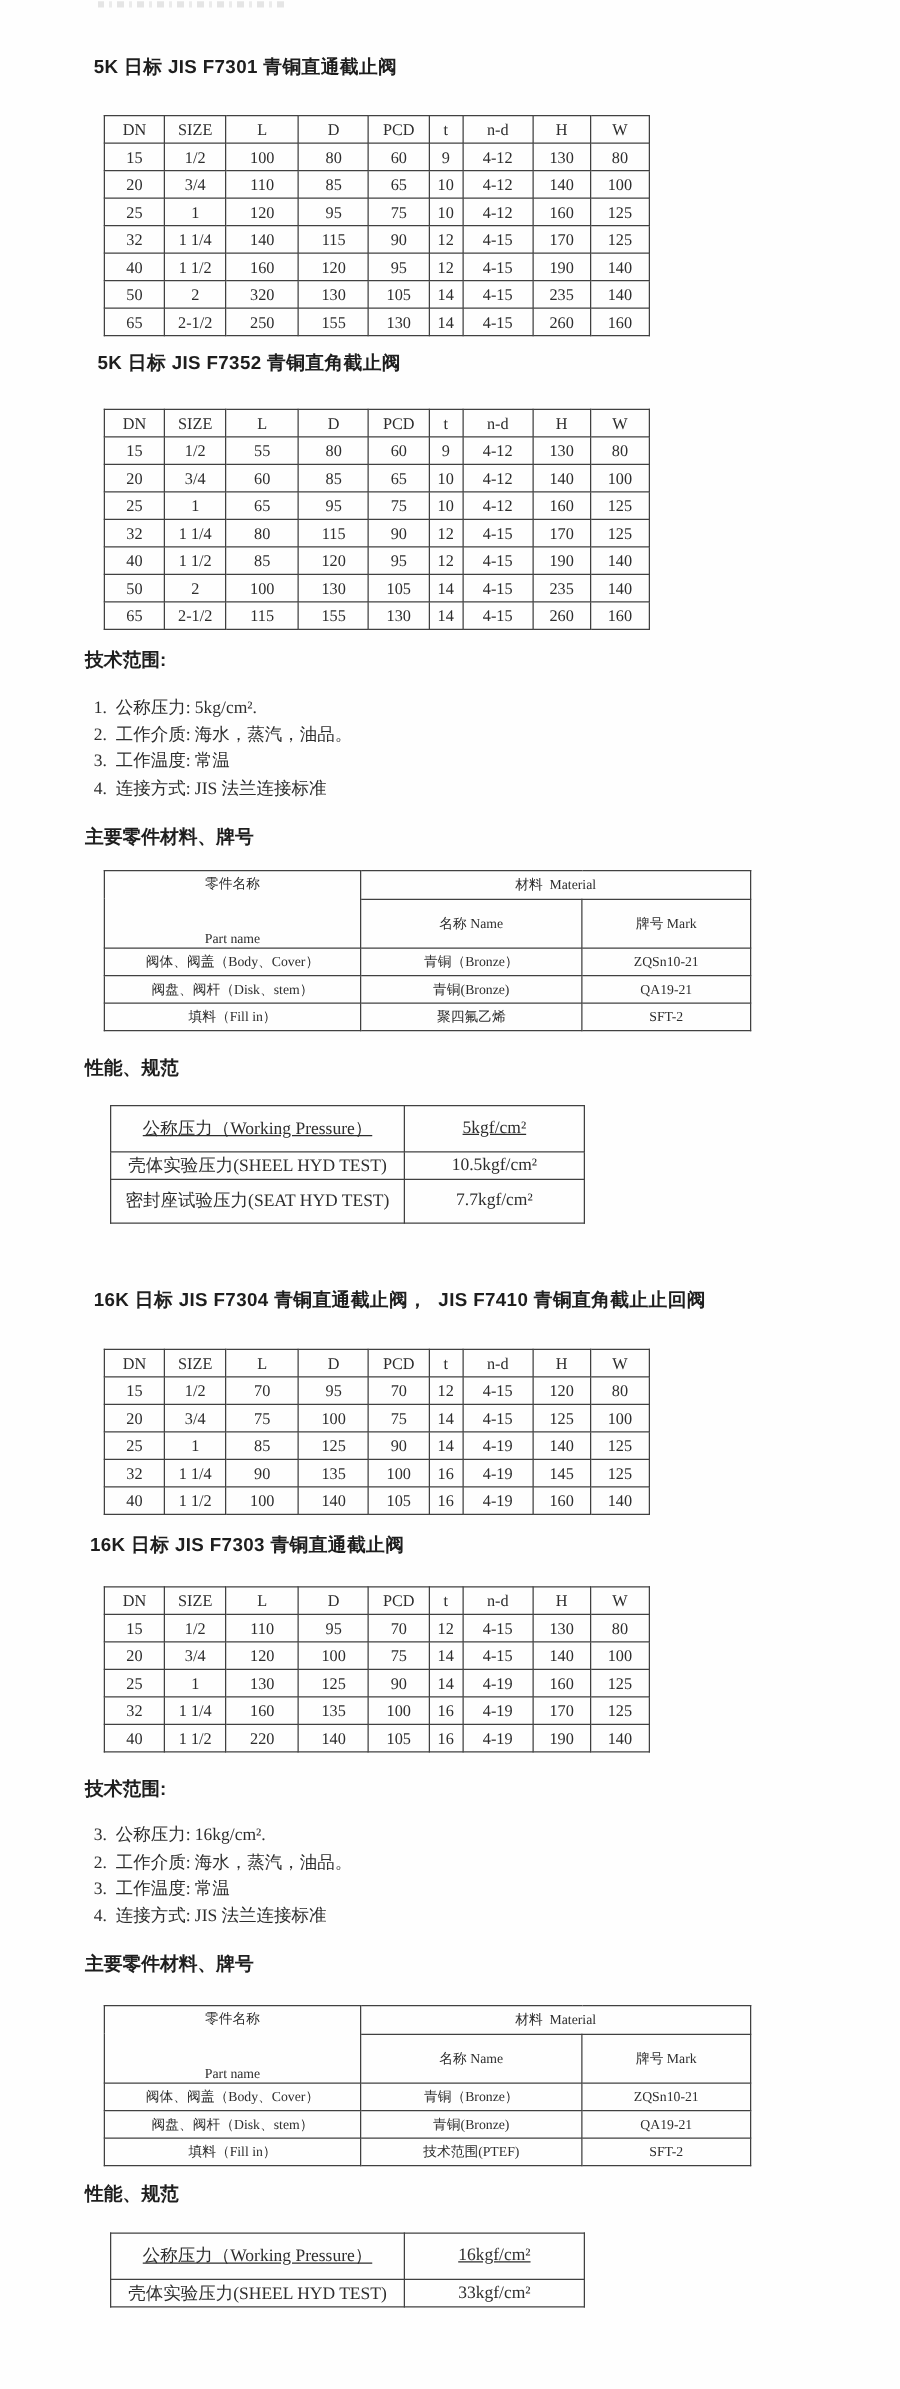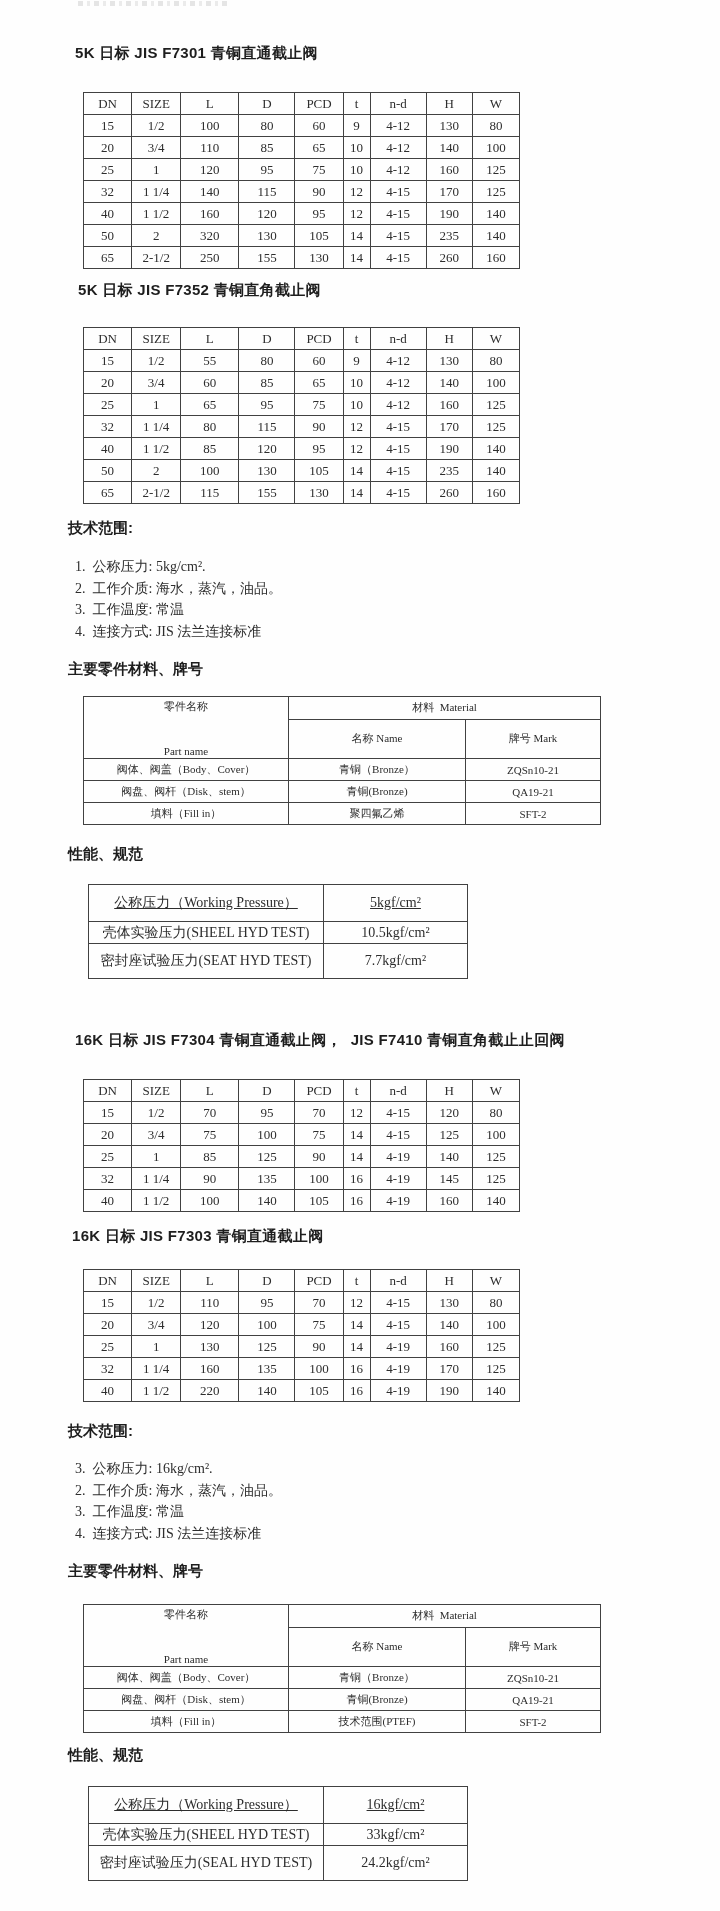--- a/index.html
+++ b/index.html
@@ -556,20 +556,16 @@
       </colgroup>
     <tbody>
         <tr class="r1">
           <td>公称压力（Working Pressure）</td>
           <td>16kgf/cm²</td>
         </tr>
         <tr class="r2">
           <td>壳体实验压力(SHEEL HYD TEST)</td>
           <td>33kgf/cm²</td>
         </tr>
-        <tr class="r3">
-          <td>密封座试验压力(SEAL HYD TEST)</td>
-          <td>24.2kgf/cm²</td>
-        </tr>
       </tbody>
   </table>
 
 </div>
 
 </body></html>

